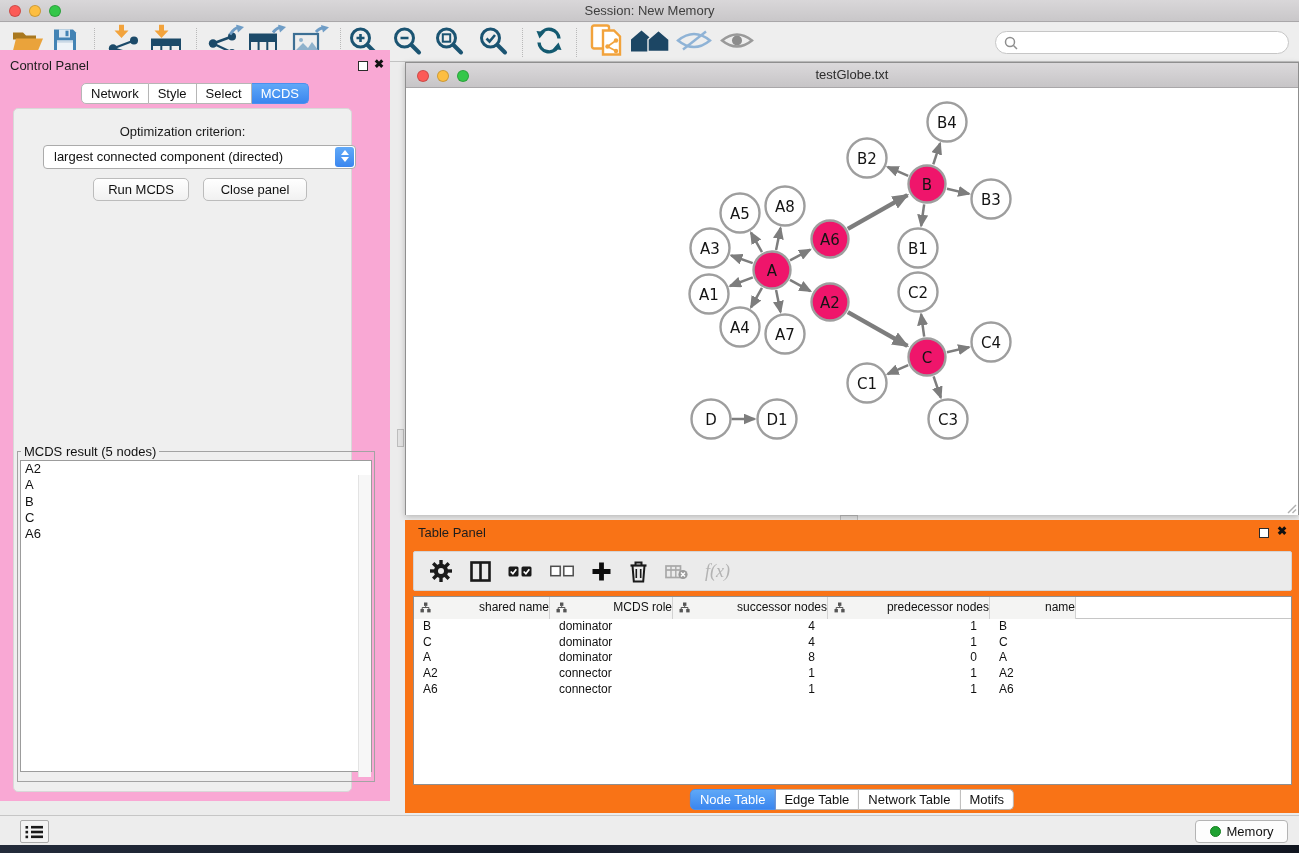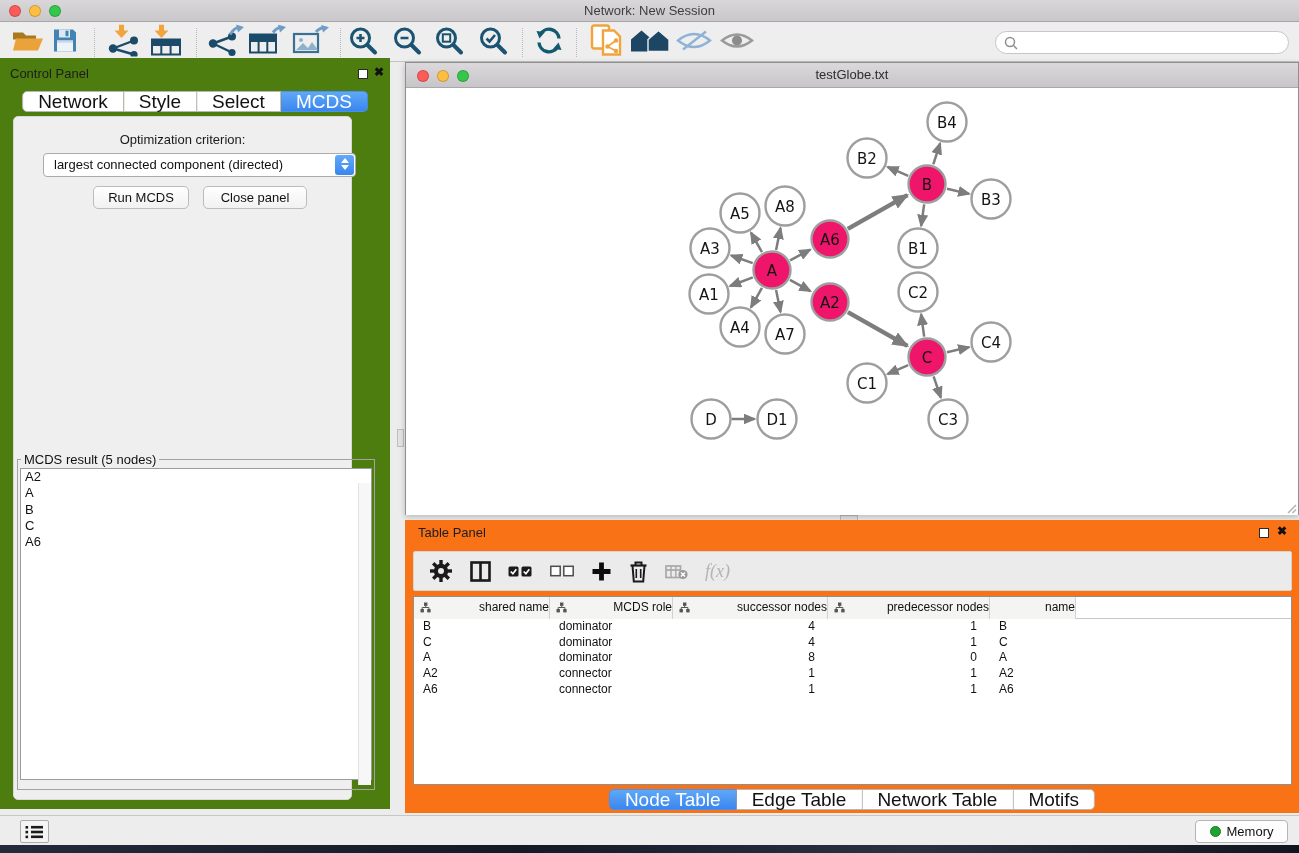--- a/index.html
+++ b/index.html
@@ -16,26 +16,26 @@
 
   
   .toolbar { position:absolute; left:0; top:23px; width:1299px; height:39px; background:#eeeeee; border-bottom:1px solid #c2c2c2; }
   .ticon { position:absolute; top:50%; transform:translateY(-50%); cursor:default; }
   .tsep { position:absolute; top:5px; height:29px; border-left:1px dotted #b9b9b9; }
   .search { position:absolute; right:10px; top:8px; width:294px; height:23px; background:#fff;
     border:1px solid #c6c6c6; border-radius:12px; display:flex; align-items:center; padding-left:8px; }
   .search input { border:none; outline:none; flex:1; font-size:13px; background:transparent; margin-left:5px; font-family:inherit; }
 
   
-  .control-panel { position:absolute; left:0; top:58px; width:390px; height:751px; background:#4d7c0f; }
+  .control-panel { position:absolute; left:0; top:50px; width:390px; height:751px; background:#f9a8d4; }
   .panel-head { position:absolute; left:10px; top:8px; color:#1d1d1d; }
   .float-ic { position:absolute; top:11px; width:10px; height:10px; border:1.5px solid #2b2b2b; background:#fff; }
   .close-ic { position:absolute; top:7px; font-size:12px; font-weight:bold; color:#111; }
   .seg { display:flex; position:absolute; }
-  .seg-tab { height:21px; line-height:20px; padding:0 15px; background:#fff; border:1px solid #b6b6b6; border-left-width:0; font-size:19px; color:#111; white-space:nowrap; }
+  .seg-tab { height:21px; line-height:20px; padding:0 9px; background:#fff; border:1px solid #b6b6b6; border-left-width:0; font-size:13px; color:#111; white-space:nowrap; }
   .seg-tab:first-child { border-left-width:1px; border-radius:5px 0 0 5px; }
   .seg-tab:last-child { border-radius:0 5px 5px 0; }
   .seg-tab.selected { background:linear-gradient(#5fa8f7,#3a86ef); border-color:#4a90ee; color:#fff; }
   .cp-tabs { top:33px; left:50%; transform:translateX(-50%); }
   .cp-inner { position:absolute; left:13px; top:58px; width:339px; height:684px; background:#efefef; border:1px solid #d8d8d8; border-radius:5px; }
   .opt-label { position:absolute; top:15px; width:100%; text-align:center; color:#1a1a1a; }
   .dropdown { position:absolute; left:29px; top:36px; width:313px; height:24px; background:#fff; border:1px solid #ababab; border-radius:4px; }
   .dropdown .dd-text { line-height:22px; padding-left:10px; white-space:nowrap; overflow:hidden;border-radius:10px; }
   .dd-step { position:absolute; right:1px; top:1px; width:19px; height:20px; border-radius:3px; background:linear-gradient(#62aaf8,#3a86ef); }
   .dd-step .up { width:0; height:0; border-left:4px solid transparent; border-right:4px solid transparent; border-bottom:5px solid #fff; margin:3px auto 2px; }
@@ -82,21 +82,21 @@
 </style>
 </head>
 <body>
 
 <div class="titlebar">
   <div class="lights">
     <div class="light red"></div>
     <div class="light yellow"></div>
     <div class="light green"></div>
   </div>
-  <div class="tb-title">Network: New Session</div>
+  <div class="tb-title">Session: New Memory</div>
 </div>
 
 <div class="toolbar">
   <div class="ticon" style="left:12px">
     <svg width="32" height="26" viewBox="0 0 32 26">
         <path d="M1 5 h10 l3 3 h10 v4 H1 z" fill="#a9781f"></path>
         <path d="M4 11 h27 l-5 12 H1 z" fill="#eaa33b"></path>
       </svg>
   </div>
   <div class="ticon" style="left:52px">

